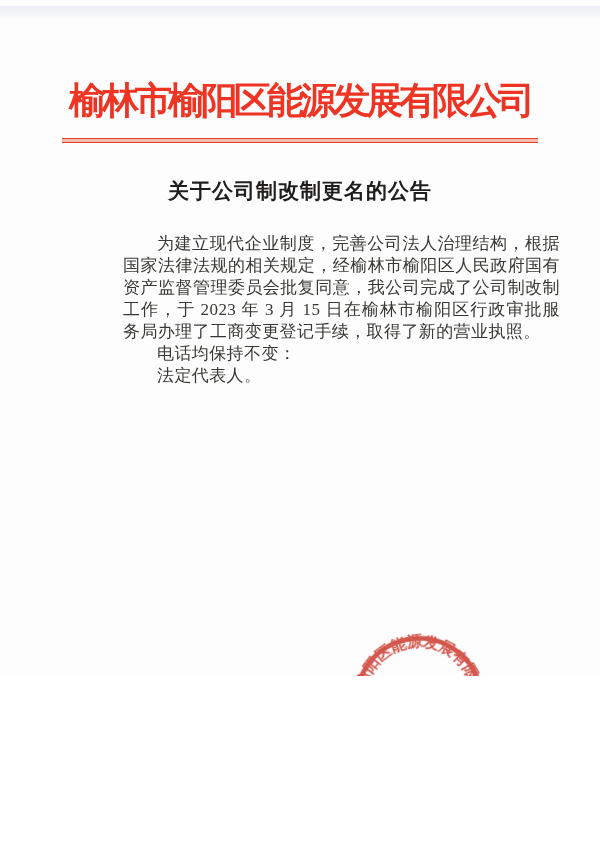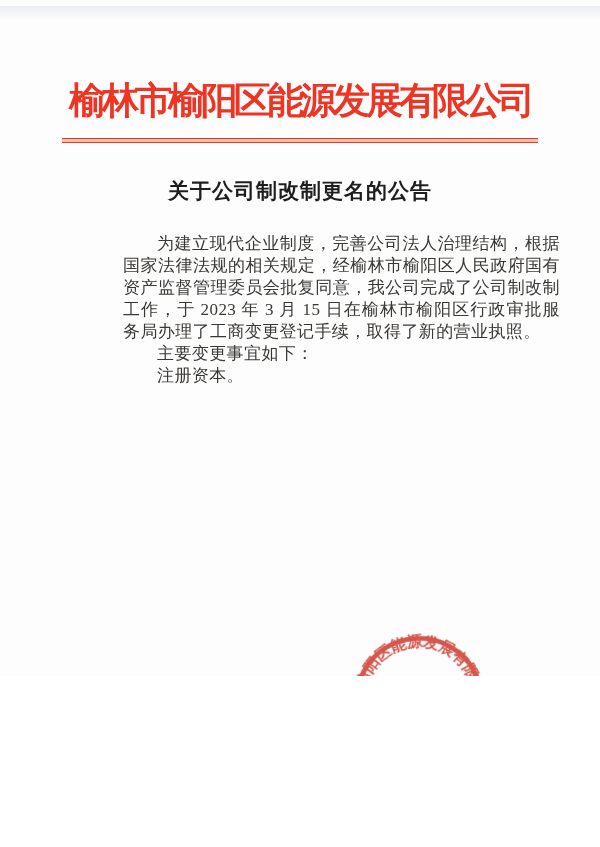--- a/index.html
+++ b/index.html
@@ -94,22 +94,22 @@
   <div class="scan-band-top"></div>
 
   <div class="company-header">榆林市榆阳区能源发展有限公司</div>
 
   <div class="red-rule"></div>
 
   <div class="doc-title">关于公司制改制更名的公告</div>
 
   <div class="doc-body">
     <p>为建立现代企业制度，完善公司法人治理结构，根据国家法律法规的相关规定，经榆林市榆阳区人民政府国有资产监督管理委员会批复同意，我公司完成了公司制改制工作，于 2023 年 3 月 15 日在榆林市榆阳区行政审批服务局办理了工商变更登记手续，取得了新的营业执照。</p>
-    <p>主要变更事宜如下：</p>
-    <p>注册资本。</p>
+    <p>电话均保持不变：</p>
+    <p>法定代表人。</p>
   </div>
 
   <div class="signature-block">
     <div class="sig-company">榆林市榆阳区能源发展有限公司</div>
     <div class="sig-date">2023 年 3 月 17 日</div>
   </div>
 
   <svg class="seal" viewBox="0 0 200 200" xmlns="http://www.w3.org/2000/svg">
     <defs>
       <path id="sealTopArc" d="M 27.5 133.8 A 80 80 0 1 1 172.5 133.8" fill="none"></path>

